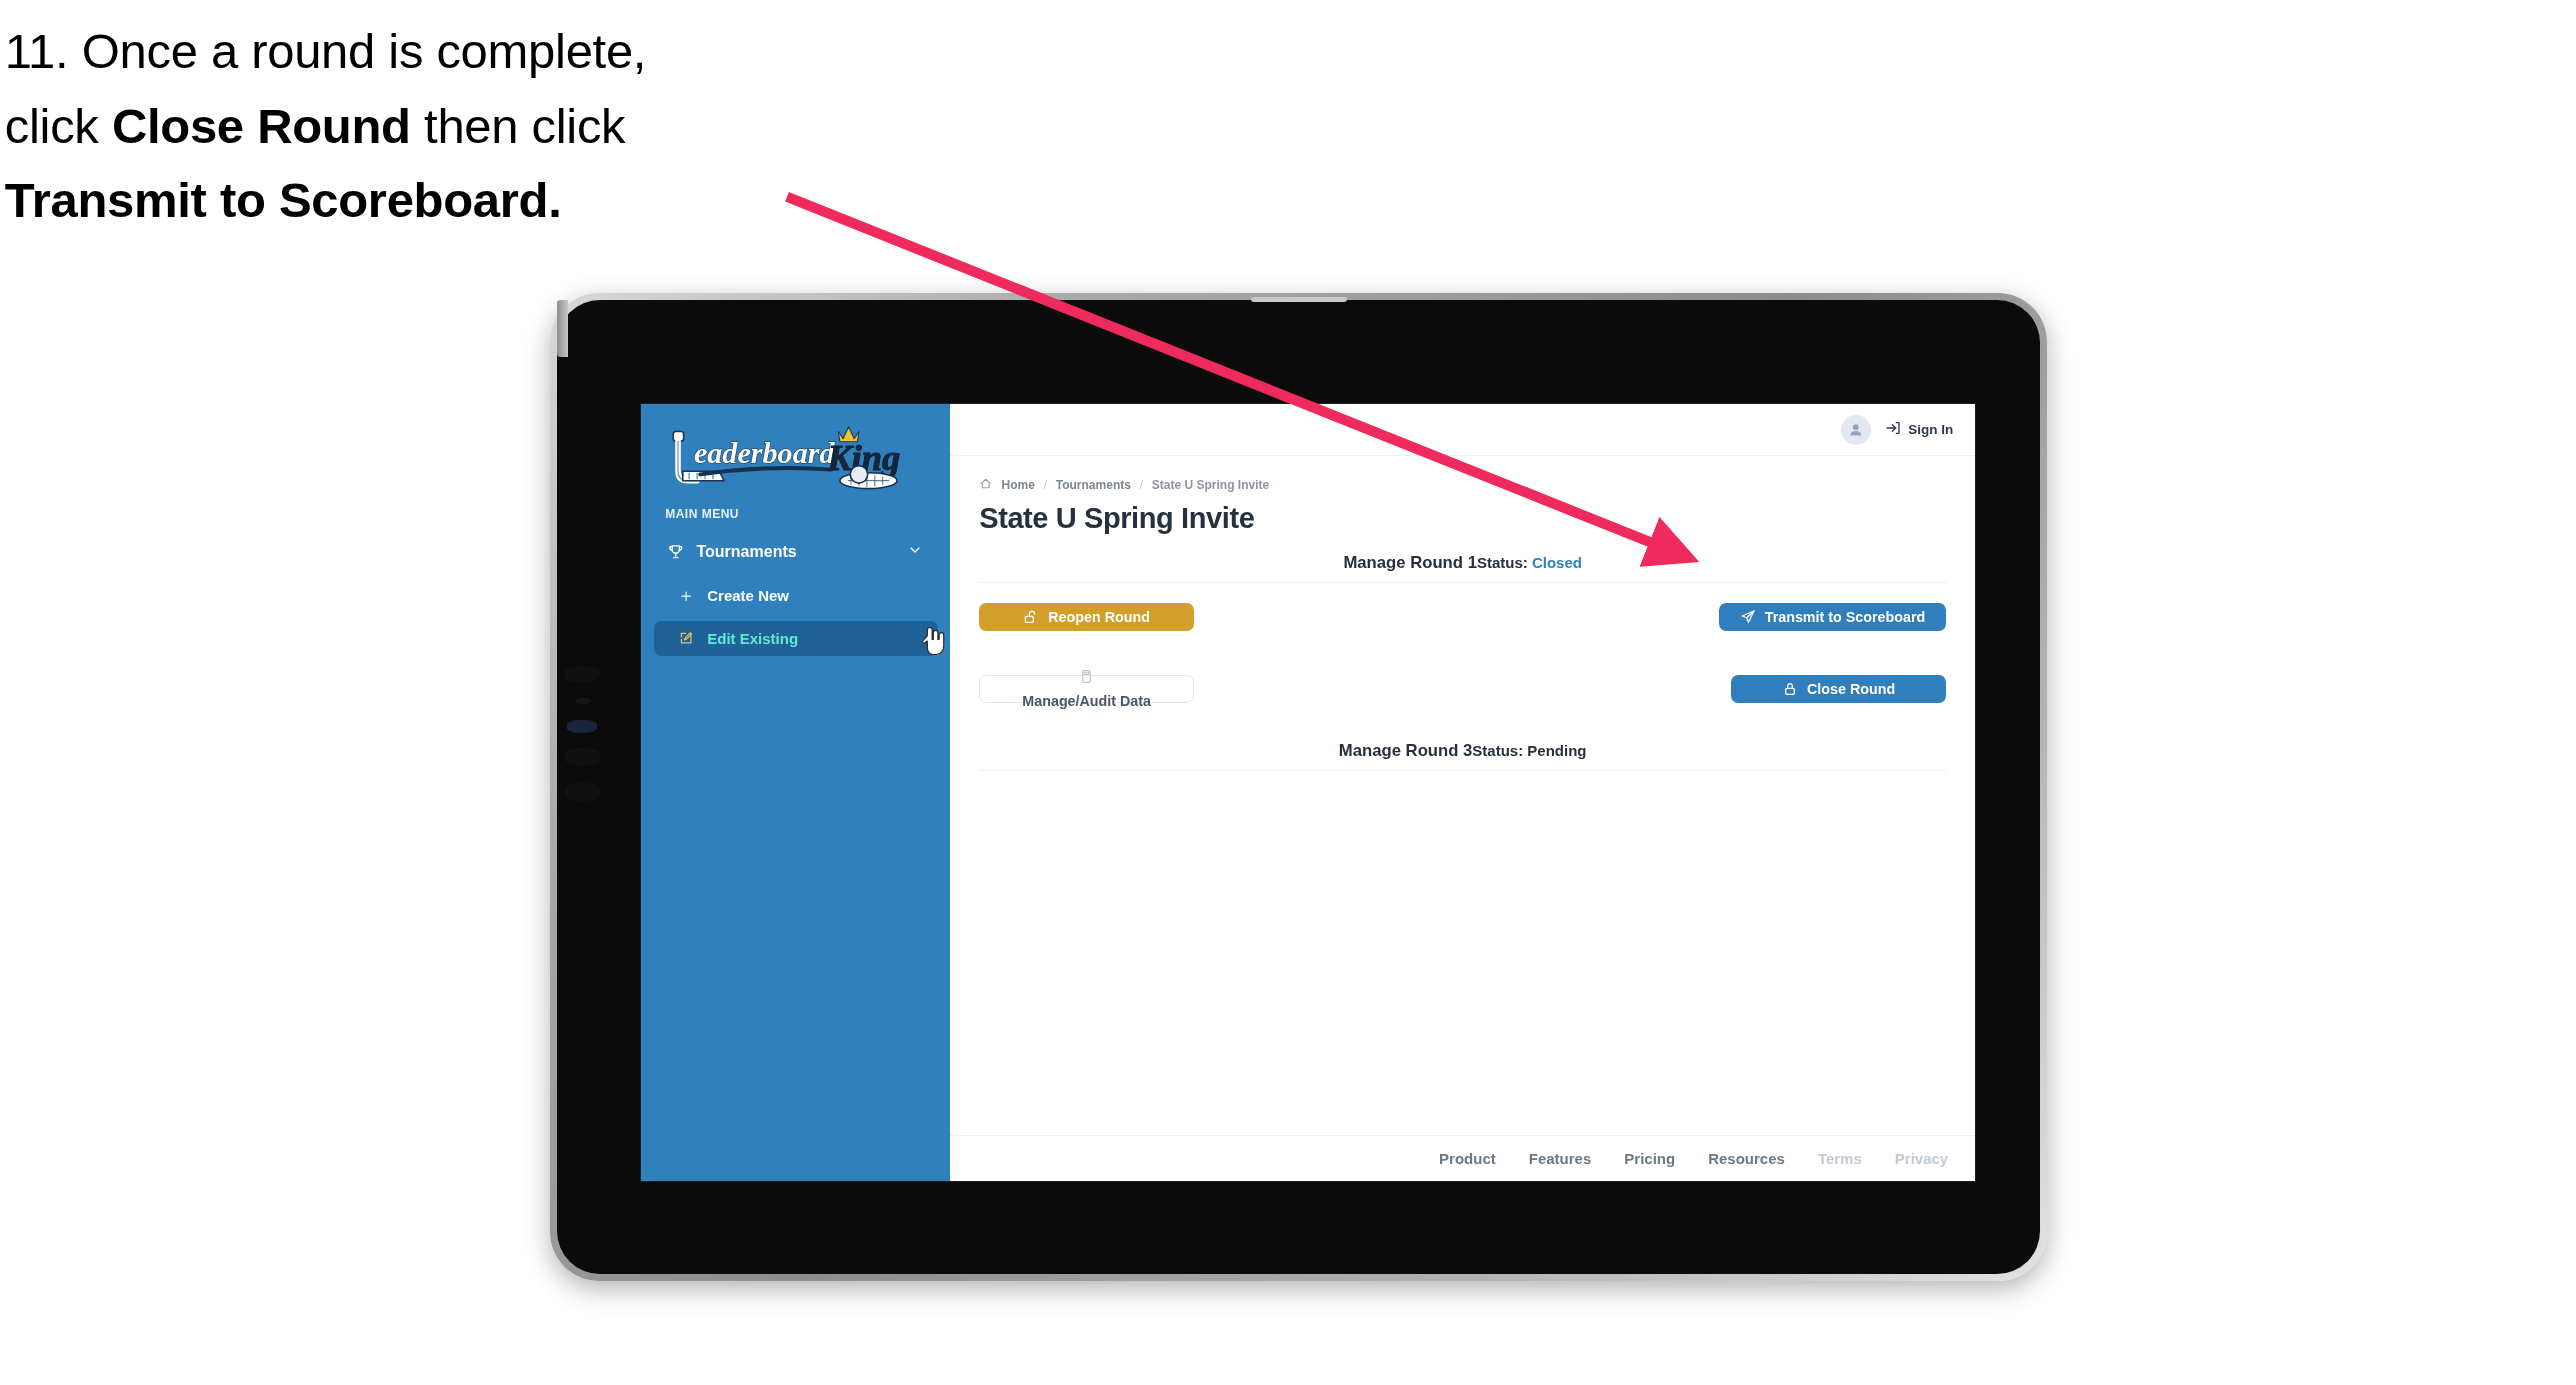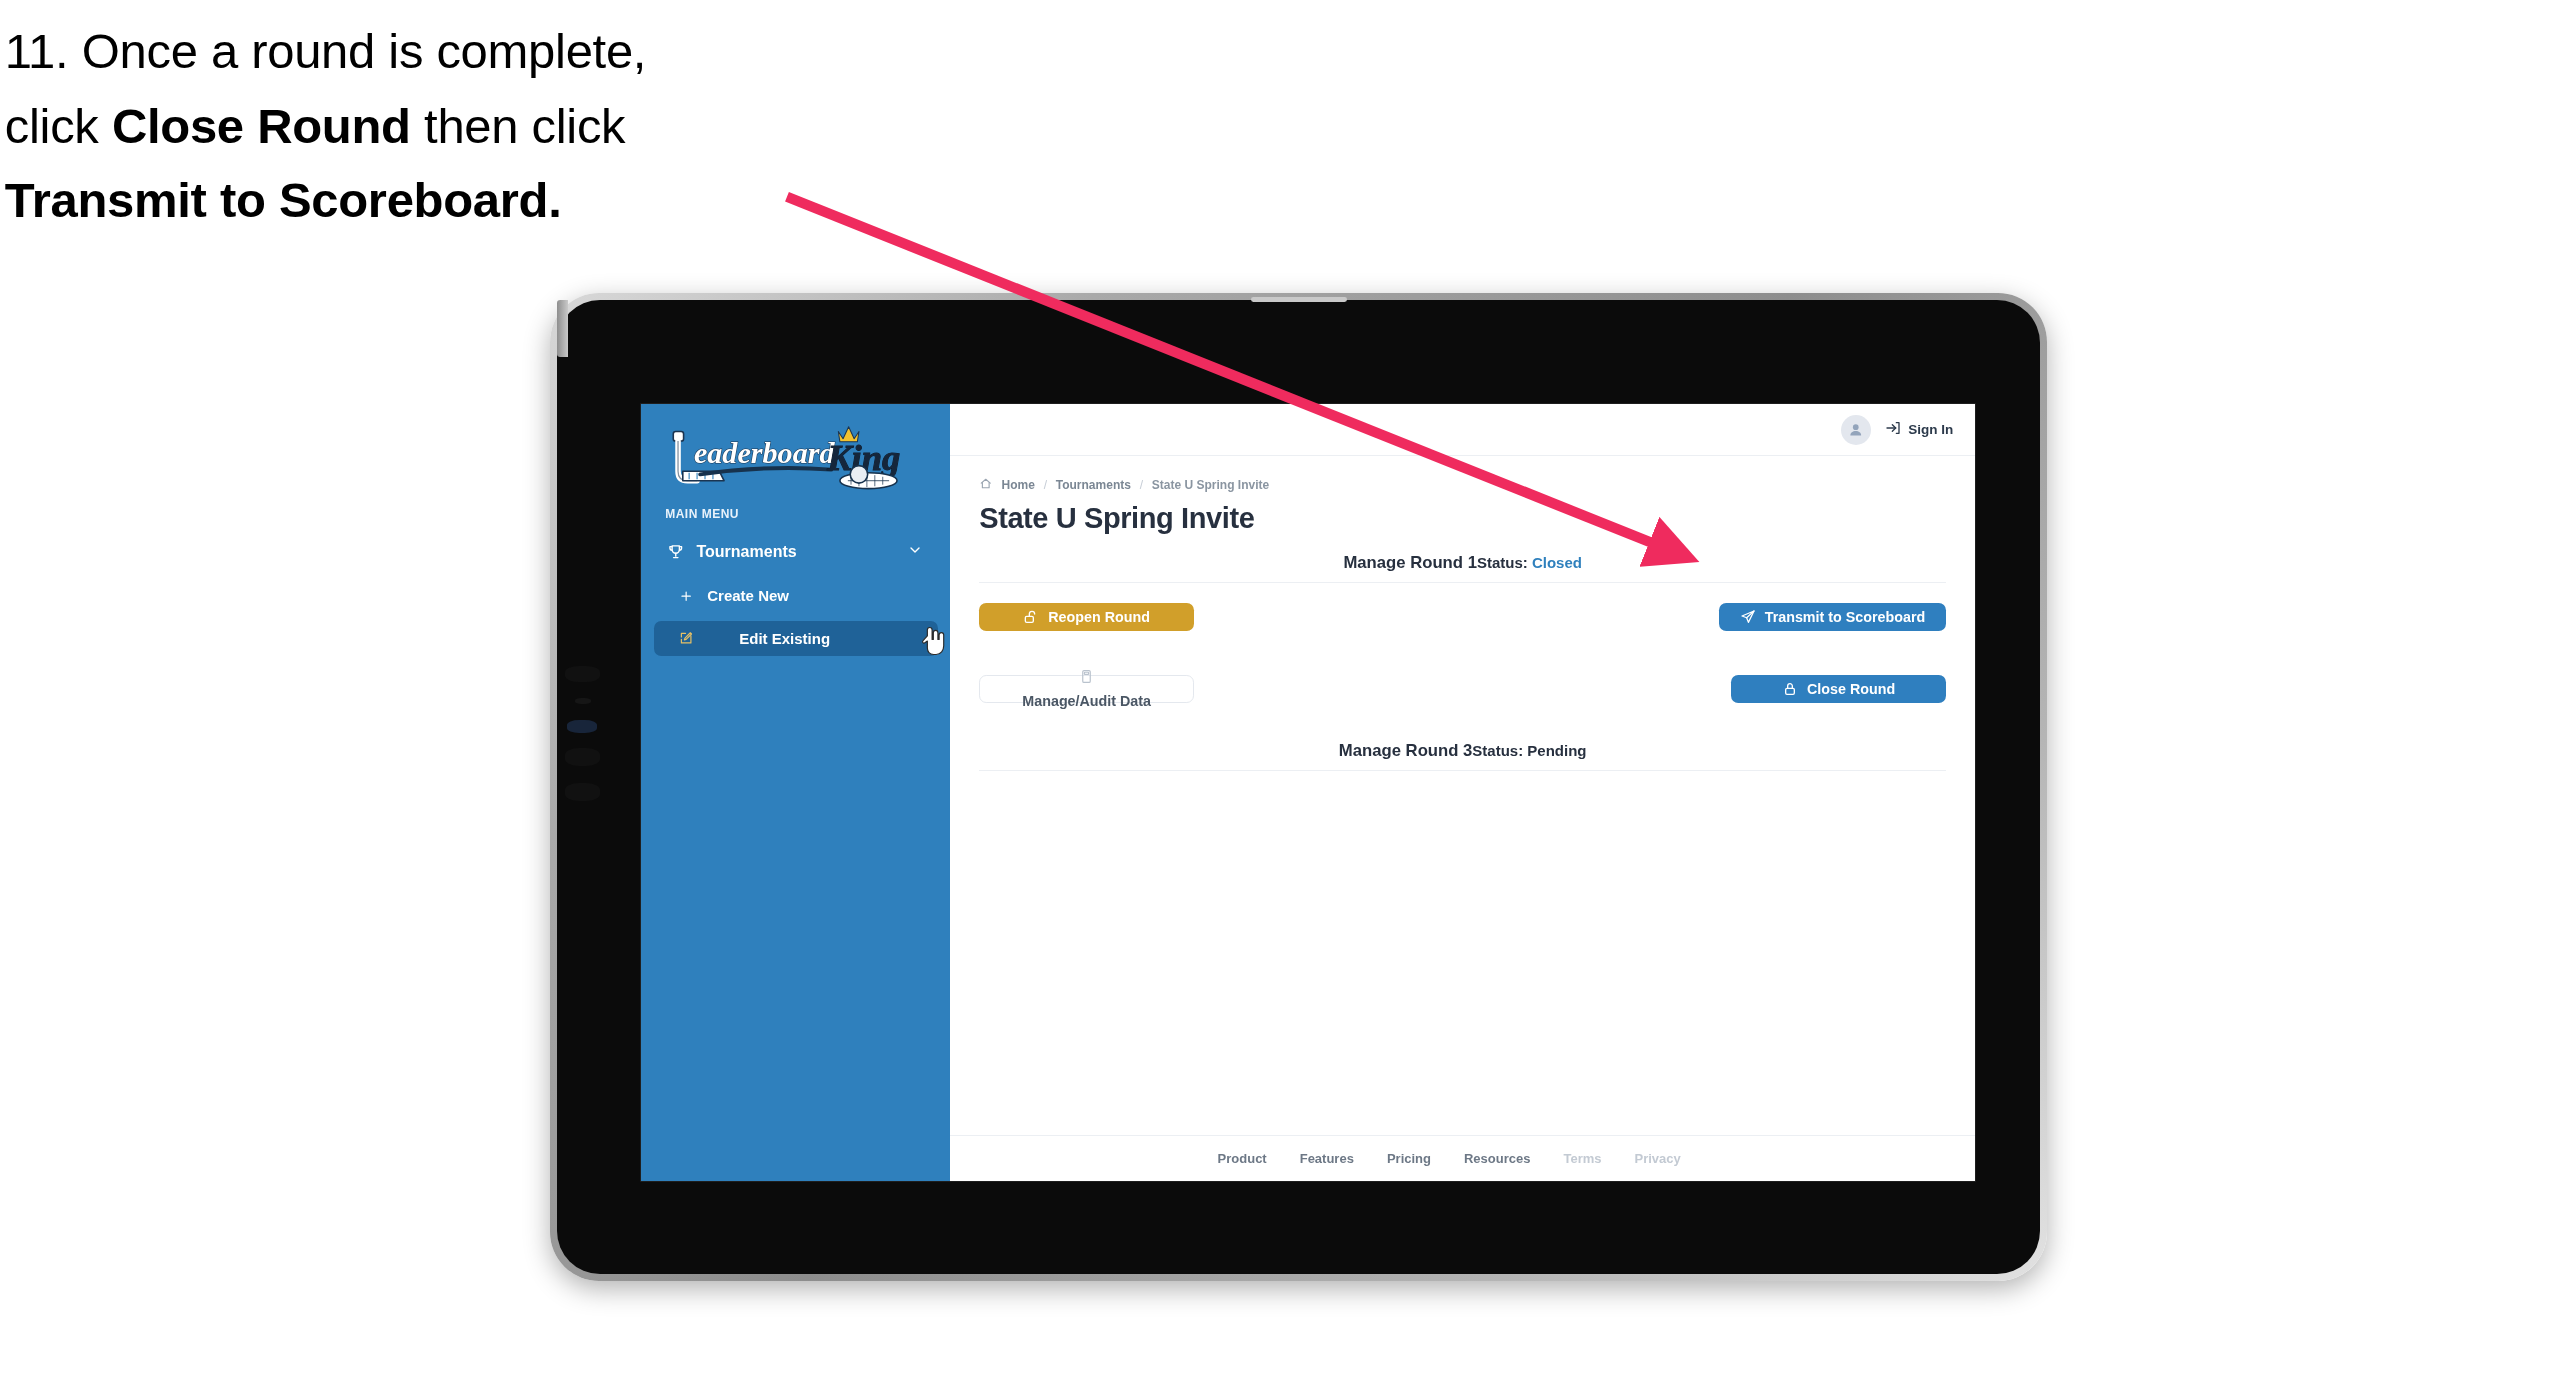--- a/index.html
+++ b/index.html
@@ -151,22 +151,21 @@
   .nav-sub .nav-icon {
     width: 21px;
     display: inline-flex;
     justify-content: center;
     align-items: center;
     margin-right: 10.4px;
     flex: 0 0 21px;
   }
   #nav-edit-existing {
     background: #1f6298;
-    color: #ffffff;
-    gap: 32px;
+    color: #5eead4;
   }
   #nav-edit-existing .nav-icon svg { stroke: #e8c165; }
 
   
   #cursor {
     position: absolute;
     left: 280px;
     top: 221px;
     width: 27px;
     height: 32px;
@@ -276,24 +275,24 @@
   .btn-ghost  { background: #ffffff; color: #4b5765; border: 0.8px solid #e4e8ee; min-width: 215px; flex-direction: column; }
   .btn .bi { display:inline-flex; align-items:center; }
 
   
   #footer {
     border-top: 0.8px solid #eceff3;
     height: 45px;
     flex: 0 0 45px;
     display: flex;
     align-items: center;
-    justify-content: center;
+    justify-content: flex-end;
     gap: 33px;
     padding-right: 27px;
-    font-size: 13px;
+    font-size: 15px;
     font-weight: bold;
   }
   .foot-link { color: #6d7886; }
   .foot-link.dim { color: #c3cad3; }
 </style>
 </head>
 <body>
 
 <div id="caption">
   <div><span>11. Once a round is complete,</span></div>

